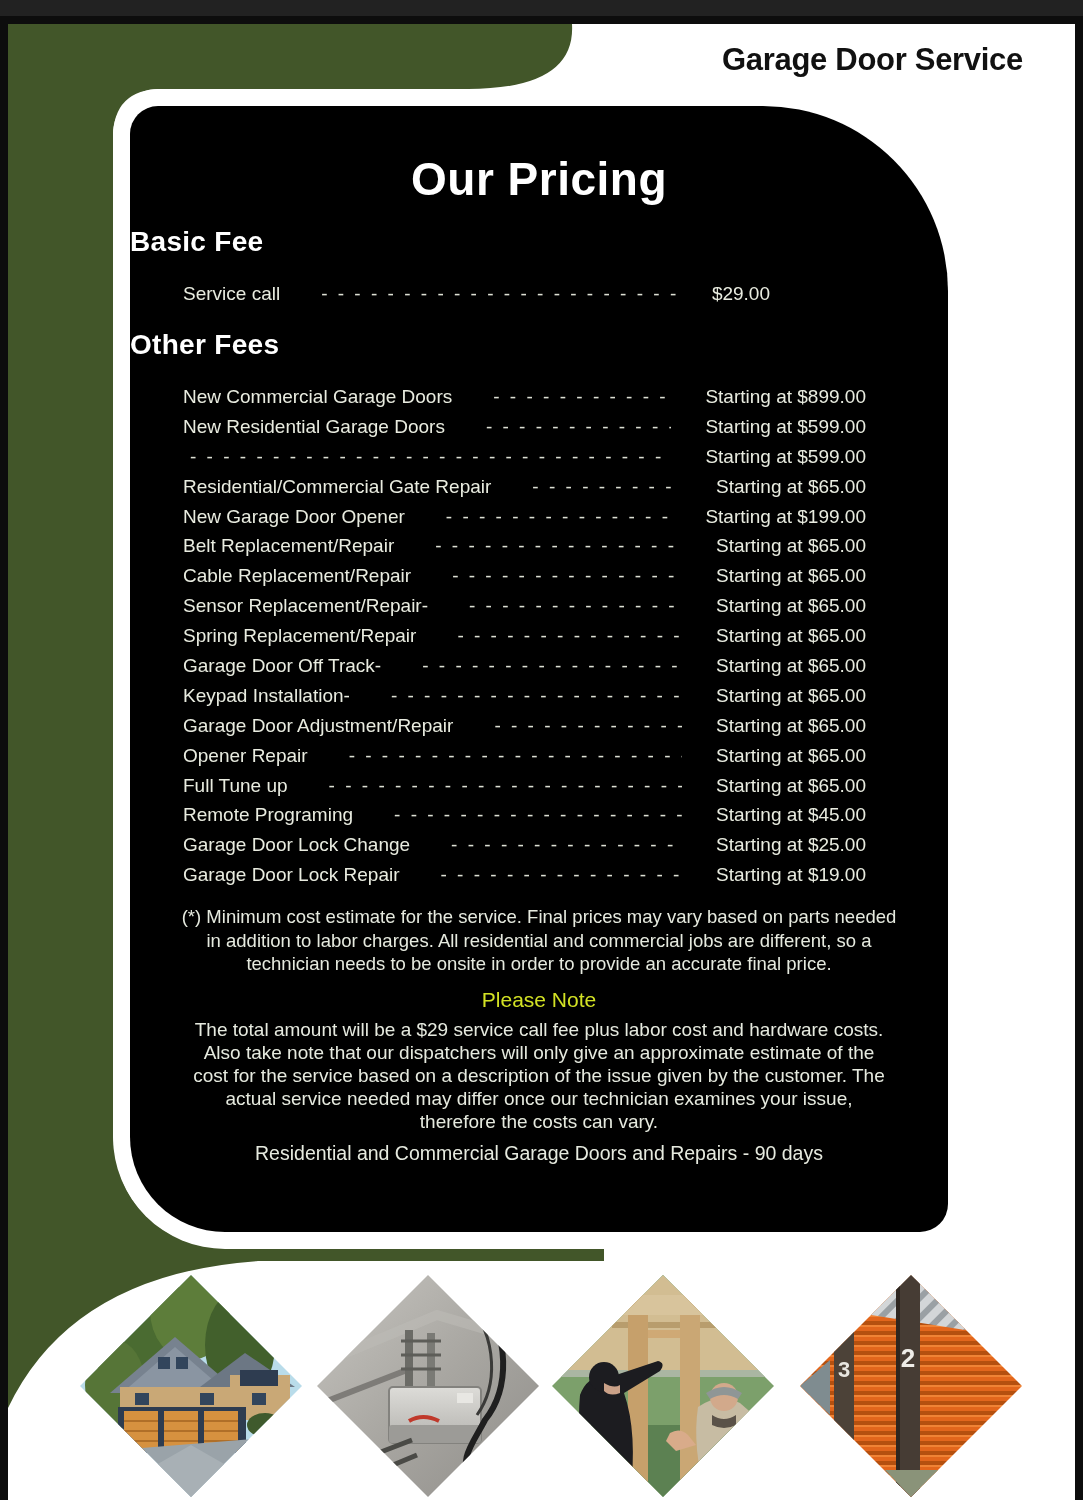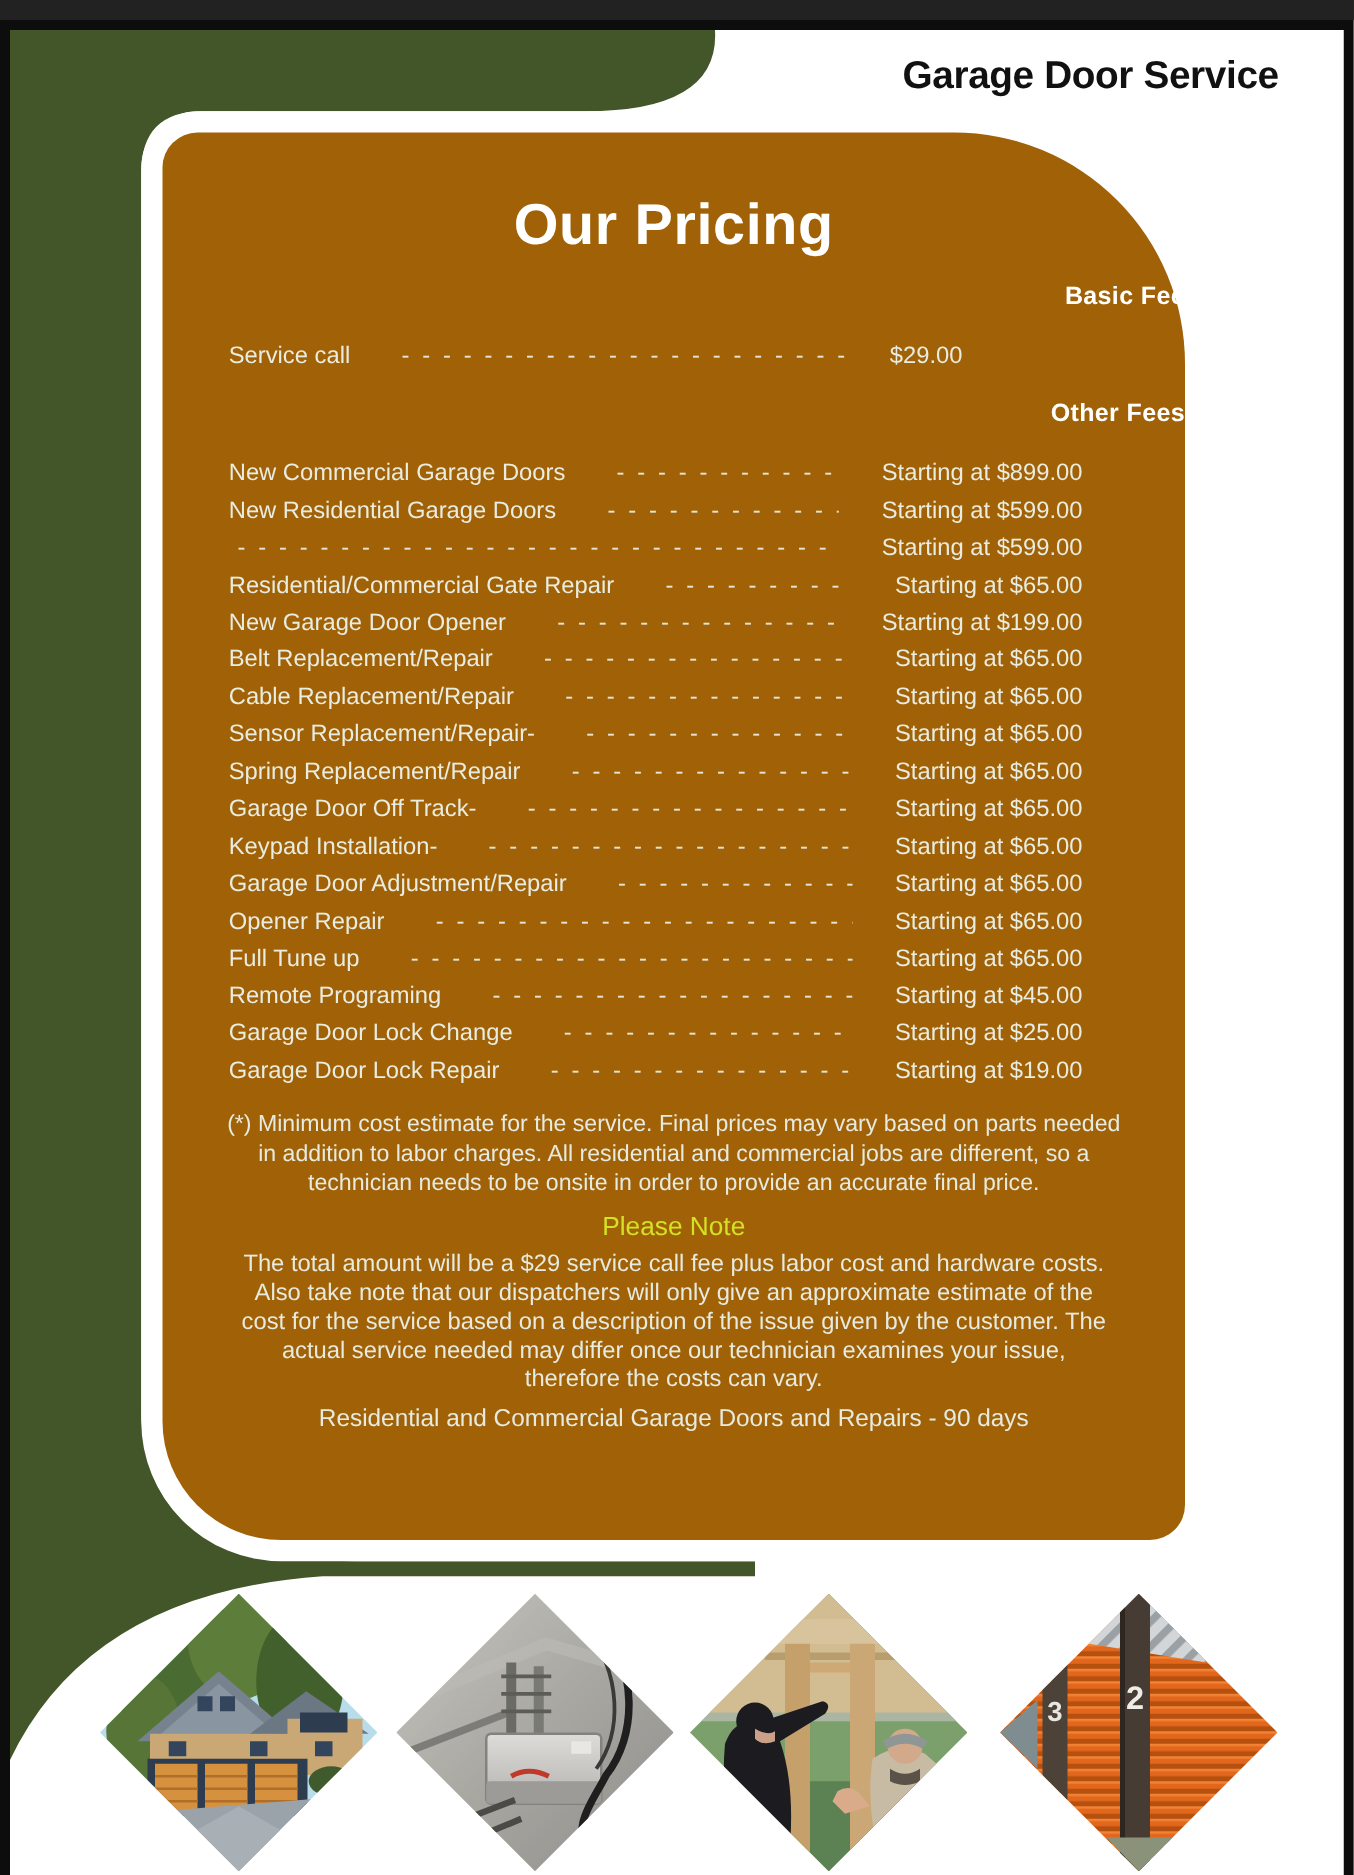--- a/index.html
+++ b/index.html
@@ -10,32 +10,32 @@
     font-family:"Liberation Sans", sans-serif;
   }
   .frame-border{position:absolute;inset:0;border:8px solid #0d0d0d;z-index:10;pointer-events:none;}
   #dark-shape{position:absolute;left:0;top:0;z-index:1;}
   .brand-header{
     position:absolute;top:26px;right:60px;z-index:3;
     font-size:31px;font-weight:900;color:#111;letter-spacing:-0.3px;
   }
   .pricing-panel{
     position:absolute;left:130px;top:90px;width:818px;height:1126px;z-index:2;
-    background:#a16207;
+    background:#000000;
     border-radius:28px 185px 28px 95px;
     box-shadow:0 0 0 17px #ffffff;
     color:#e9ece0;
   }
   .panel-title{
     margin:46px 0 0 0;text-align:center;
     font-size:46px;font-weight:900;color:#ffffff;letter-spacing:0.5px;
   }
   .section-heading{
-    margin:20px 0 0 0;text-align:right;
-    font-size:20px;font-weight:900;color:#ffffff;letter-spacing:0.3px;
+    margin:20px 0 0 0;text-align:left;
+    font-size:28px;font-weight:900;color:#ffffff;letter-spacing:0.3px;
   }
   .fee-row{
     display:flex;align-items:center;white-space:nowrap;
     font-size:19px;color:#e9ece0;gap:34px;
   }
   .fee-row .dash-leader{
     flex:1;overflow:hidden;padding:0 7px;letter-spacing:2.5px;opacity:0.95;
   }
   .basic-fee-row{position:relative;left:53px;width:587px;margin-top:21px;height:30px;}
   .fees-list{position:relative;left:53px;width:683px;margin-top:21px;}

